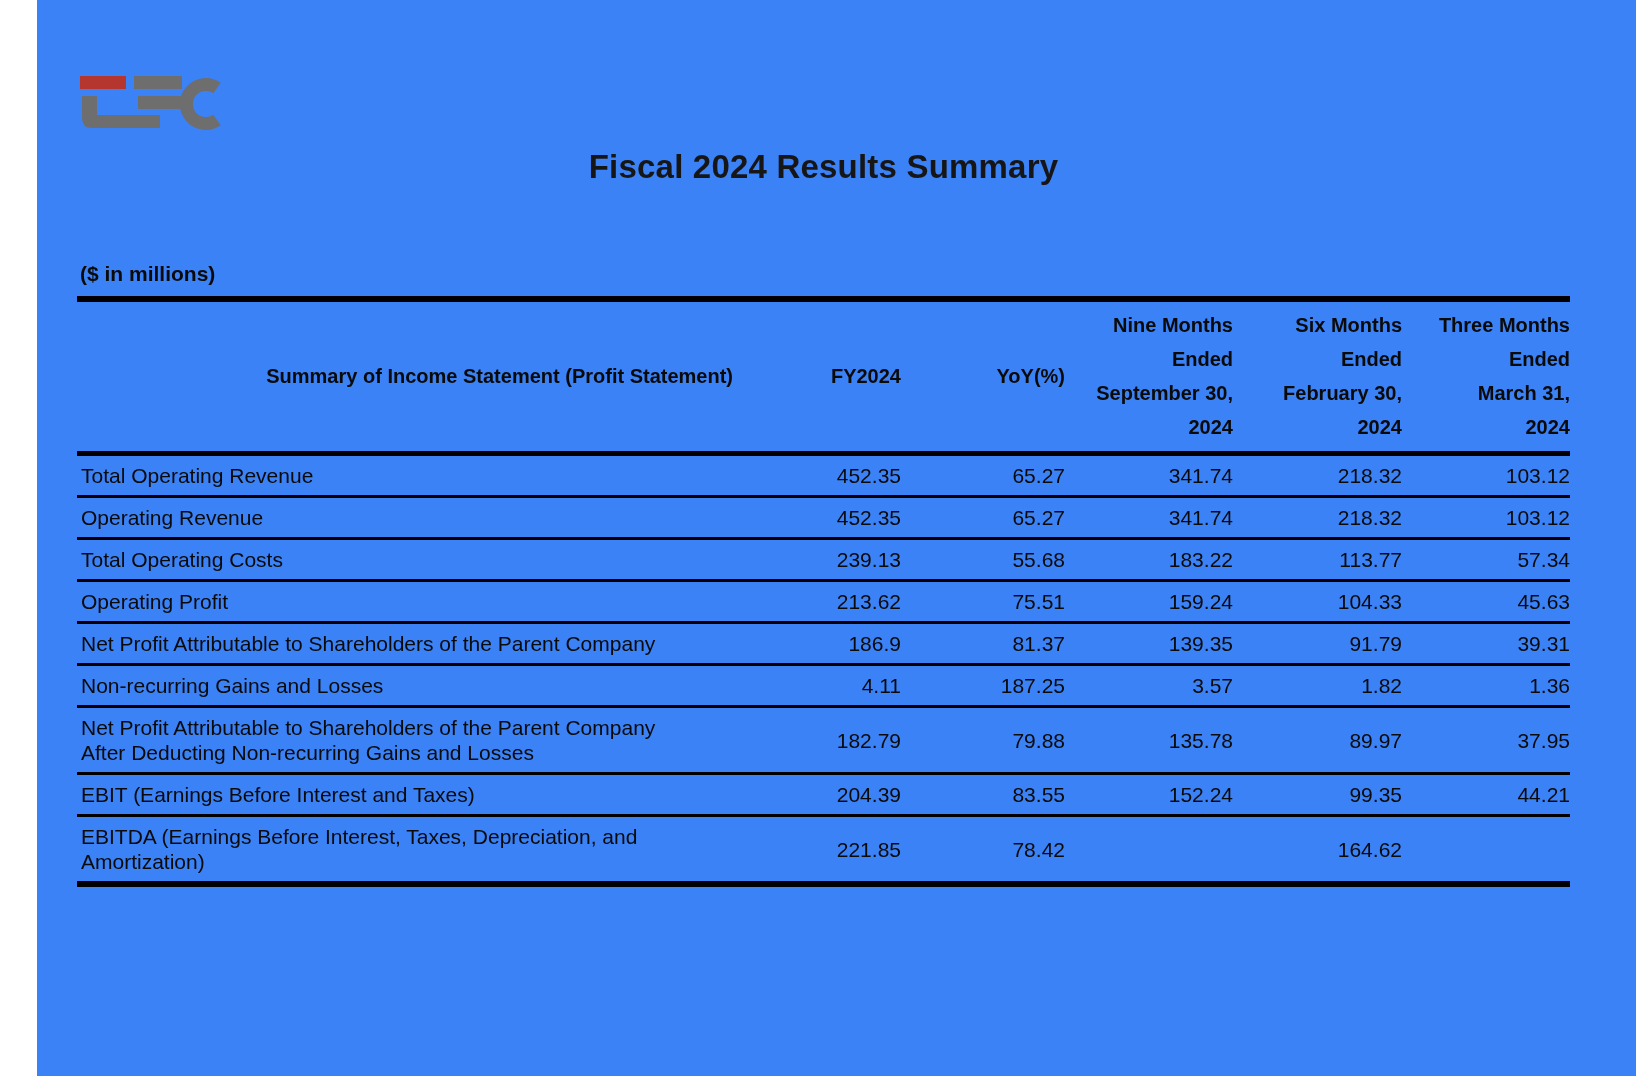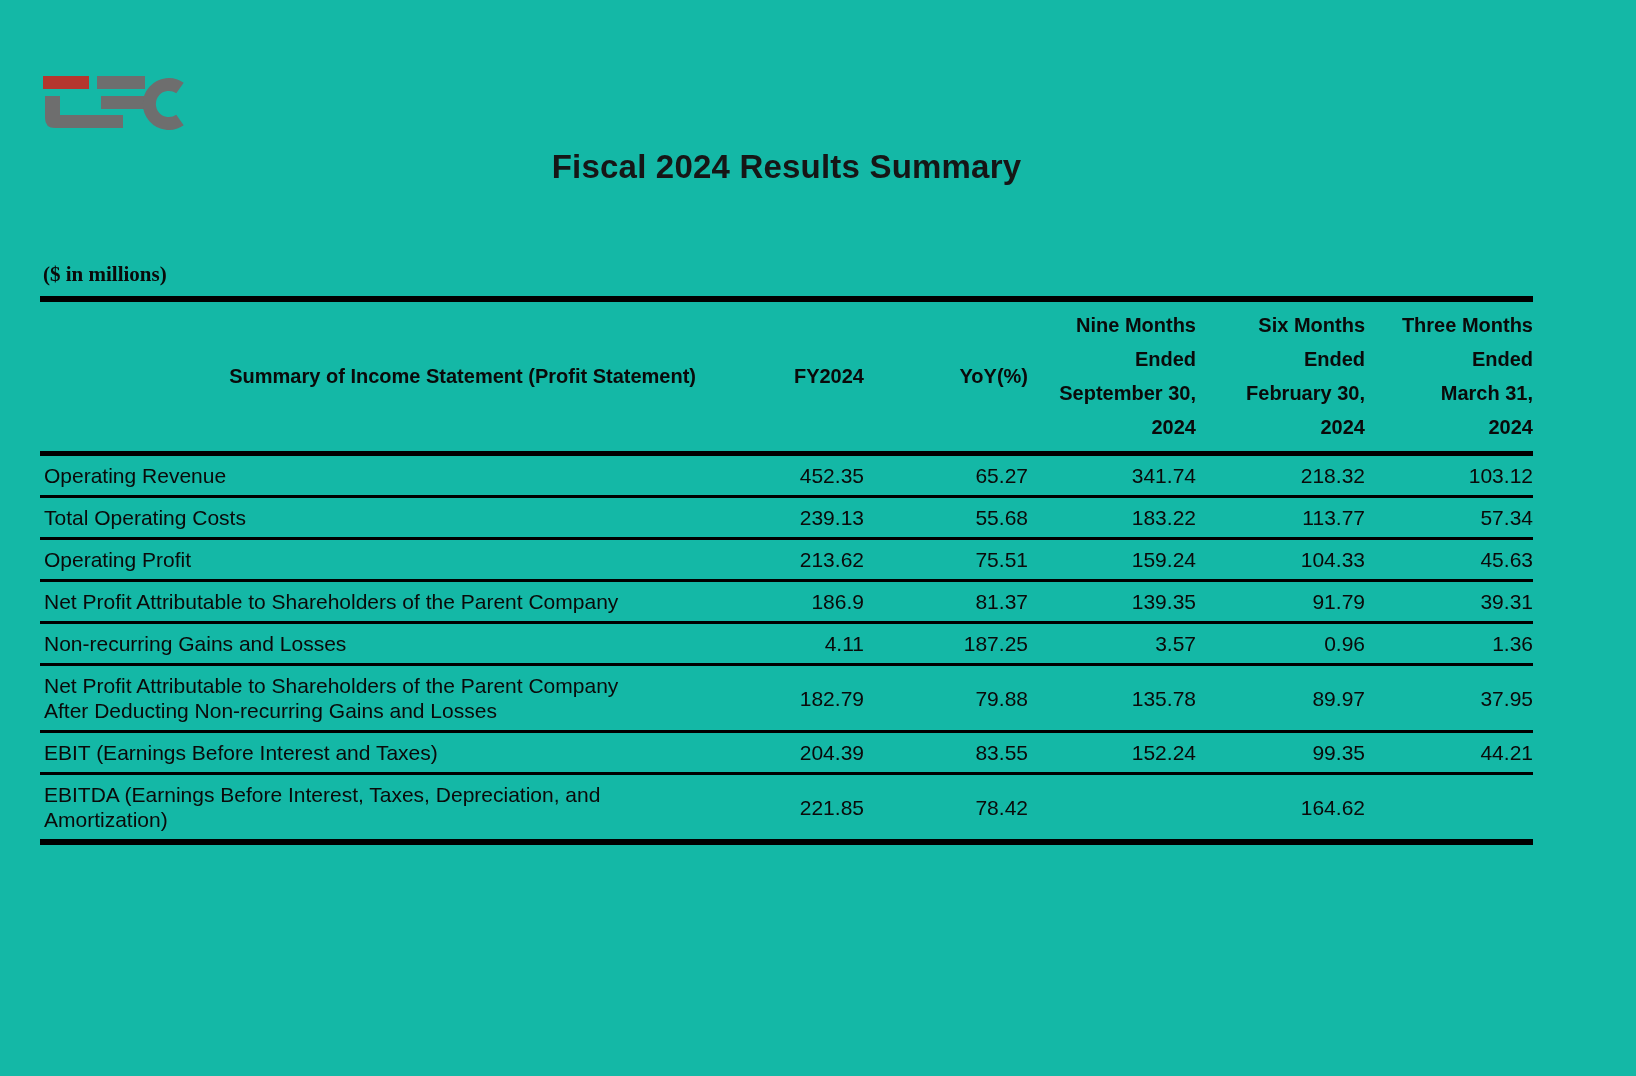--- a/index.html
+++ b/index.html
@@ -3,35 +3,35 @@
 <meta charset="utf-8">
 <style>
   html, body { margin: 0; padding: 0; background: #ffffff; }
   body {
     width: 1636px; height: 1076px;
     font-family: "Liberation Sans", sans-serif;
     color: #000000;
     position: relative;
     overflow: hidden;
   }
-  .page { position: absolute; inset: 0; background: #14b8a6; }
+  .page { position: absolute; inset: 0; background: #3b82f6; margin-left: 37px; }
 
   .logo { position: absolute; left: 43px; top: 70px; width: 152px; height: 62px; }
   .logo svg { width: 100%; height: 100%; display: block; }
 
   .title {
     position: absolute; left: 40px; top: 148px; width: 1493px;
     margin: 0; text-align: center;
     font-size: 33px; font-weight: bold; color: #161616;
     letter-spacing: 0.2px;
   }
 
   .units {
     position: absolute; left: 43px; top: 262px;
-    font-size: 21px; font-weight: bold; color: #0a0a0a; font-family: Liberation Serif, serif;
+    font-size: 21px; font-weight: bold; color: #0a0a0a;
   }
 
   .table-wrap { position: absolute; left: 40px; top: 296px; width: 1493px; }
   table {
     width: 100%;
     border-collapse: collapse;
     border-top: 6px solid #000;
     border-bottom: 6px solid #000;
     table-layout: fixed;
   }
@@ -108,20 +108,28 @@
 February 30,
 2024</th>
             <th>Three Months
 Ended
 March 31,
 2024</th>
           </tr>
       </thead>
       <tbody id="table-body">
           <tr>
+            <td>Total Operating Revenue</td>
+            <td>452.35</td>
+            <td>65.27</td>
+            <td>341.74</td>
+            <td>218.32</td>
+            <td>103.12</td>
+          </tr>
+          <tr>
             <td>Operating Revenue</td>
             <td>452.35</td>
             <td>65.27</td>
             <td>341.74</td>
             <td>218.32</td>
             <td>103.12</td>
           </tr>
           <tr>
             <td>Total Operating Costs</td>
             <td>239.13</td>
@@ -144,21 +152,21 @@
             <td>81.37</td>
             <td>139.35</td>
             <td>91.79</td>
             <td>39.31</td>
           </tr>
           <tr>
             <td>Non-recurring Gains and Losses</td>
             <td>4.11</td>
             <td>187.25</td>
             <td>3.57</td>
-            <td>0.96</td>
+            <td>1.82</td>
             <td>1.36</td>
           </tr>
           <tr>
             <td>Net Profit Attributable to Shareholders of the Parent Company
 After Deducting Non-recurring Gains and Losses</td>
             <td>182.79</td>
             <td>79.88</td>
             <td>135.78</td>
             <td>89.97</td>
             <td>37.95</td>

